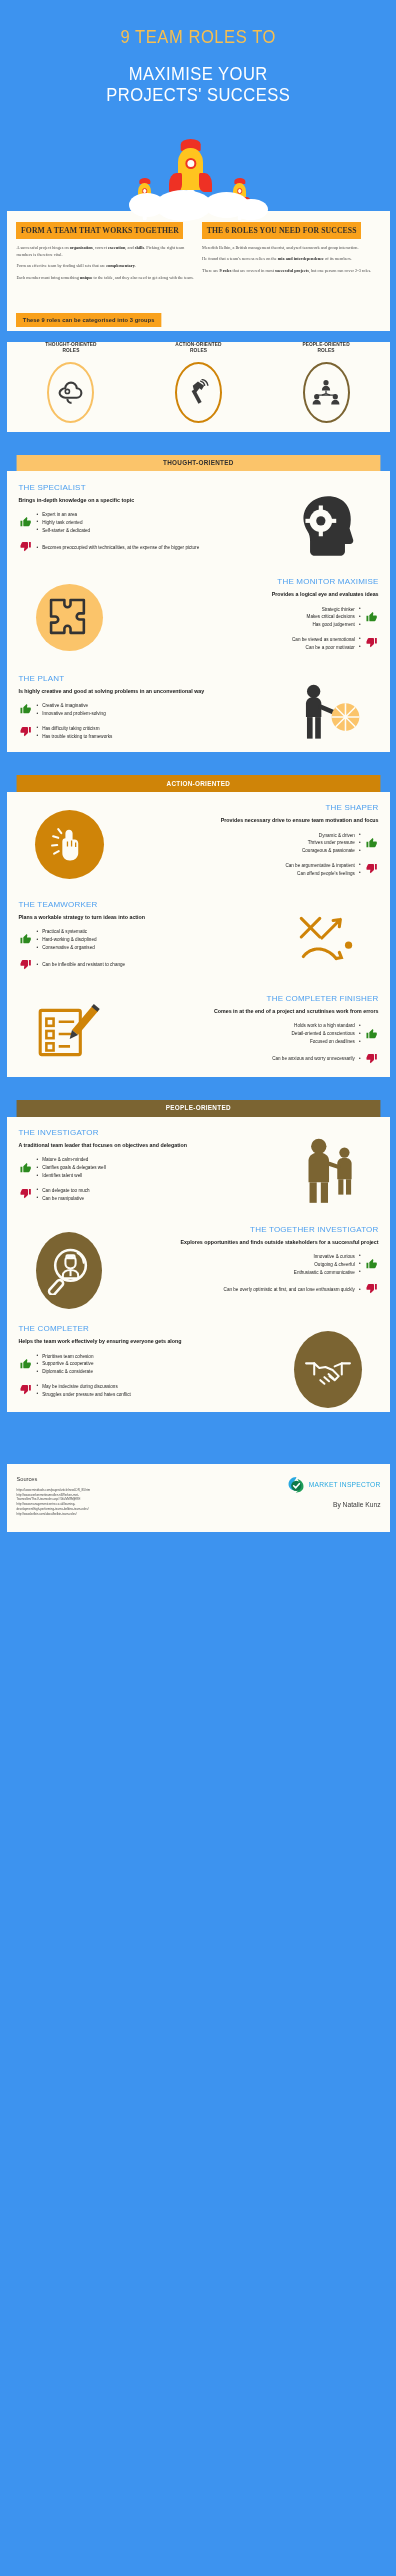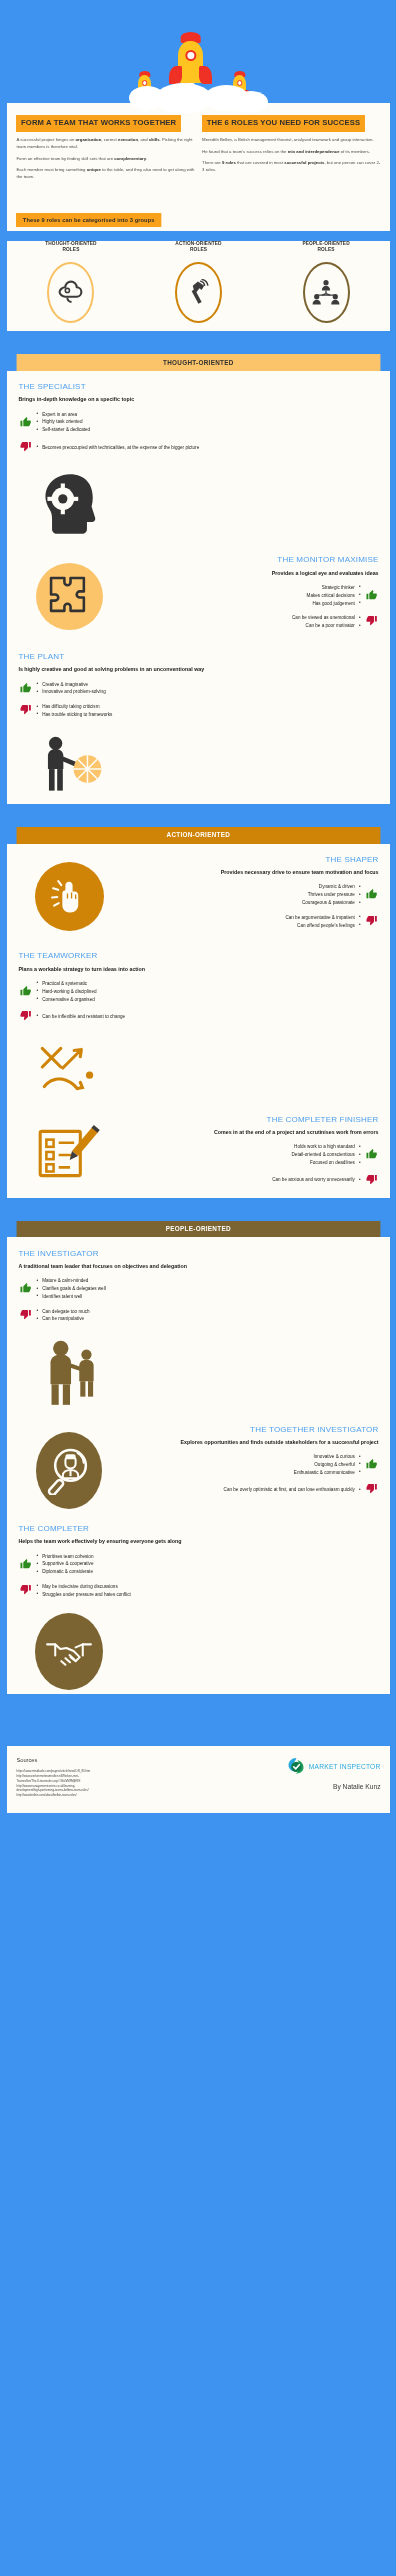--- a/index.html
+++ b/index.html
@@ -76,21 +76,21 @@
     position: absolute; background: #ffffff; border-radius: 50%;
   }
 
   
   .panel {
     background: #fdfcf6;
     margin: 0 7.2px;
   }
   .panel.pad { padding: 11.3px 9.3px 13.4px; }
 
-  .intro-row { display: flex; gap: 7.2px; }
+  .intro-row { display: flex; gap: 7.2px; font-family: Liberation Serif, serif; }
   .intro-col { flex: 1; }
   .tag-orange {
     display: inline-block;
     background: #f9a11b;
     color: #33302c;
     font-weight: bold;
     font-size: 7.7px;
     line-height: 1.2;
     padding: 3.6px 4.6px 4.1px;
     letter-spacing: 0.1px;
@@ -147,21 +147,20 @@
     transform: scaleX(0.95);
   }
   .sec-thought { background: #fbc46a; color: #2f2f2f; }
   .sec-action  { background: #cf8408; color: #ffffff; }
   .sec-people  { background: #7b6432; color: #ffffff; }
 
   
   .role {
     display: flex; align-items: flex-start;
     padding: 11.3px 8.2px 4.1px;
-    flex-direction: column;
   }
   .role.rev { flex-direction: row-reverse; }
   .role-art {
     width: 108px; flex-shrink: 0;
     display: flex; align-items: center; justify-content: center;
     padding-top: 7.2px;
   }
   .role-text { flex: 1; padding: 0 3.1px; }
   .role.rev .role-text { text-align: right; }
   .role-title {
@@ -203,20 +202,27 @@
   .brand { text-align: right; }
   .brand-row { display: flex; align-items: center; justify-content: flex-end; gap: 3.1px; }
   .brand-name { font-size: 6.7px; color: #29a8e0; letter-spacing: 0.2px; }
   .brand-by { margin-top: 7.2px; font-size: 6.7px; color: #3a3a3a; }
 </style>
 </head>
 <body>
 
 <div class="page">
 
+  <div class="hero">
+    <div class="hero-line1">9 TEAM ROLES TO</div>
+    <div class="hero-line2">
+      <div>MAXIMISE YOUR</div>
+      <div>PROJECTS' SUCCESS</div>
+    </div>
+  </div>
 
   <div class="rockets">
 
     <div class="rocket" style="left:138px; bottom:4.1px;">
       <div class="rk-nose" style="width:11.3px;height:6.2px;top:-4.6px;"></div>
       <div class="rk-body" style="width:13.4px;height:24px;">
         <div class="rk-win" style="width:5.7px;height:5.7px;top:5.2px;border:1px solid #ee3124;"></div>
       </div>
       <div class="rk-finL" style="width:6.7px;height:10.3px;left:-4.6px;bottom:-1px;"></div>
       <div class="rk-finR" style="width:6.7px;height:10.3px;right:-4.6px;bottom:-1px;"></div>

